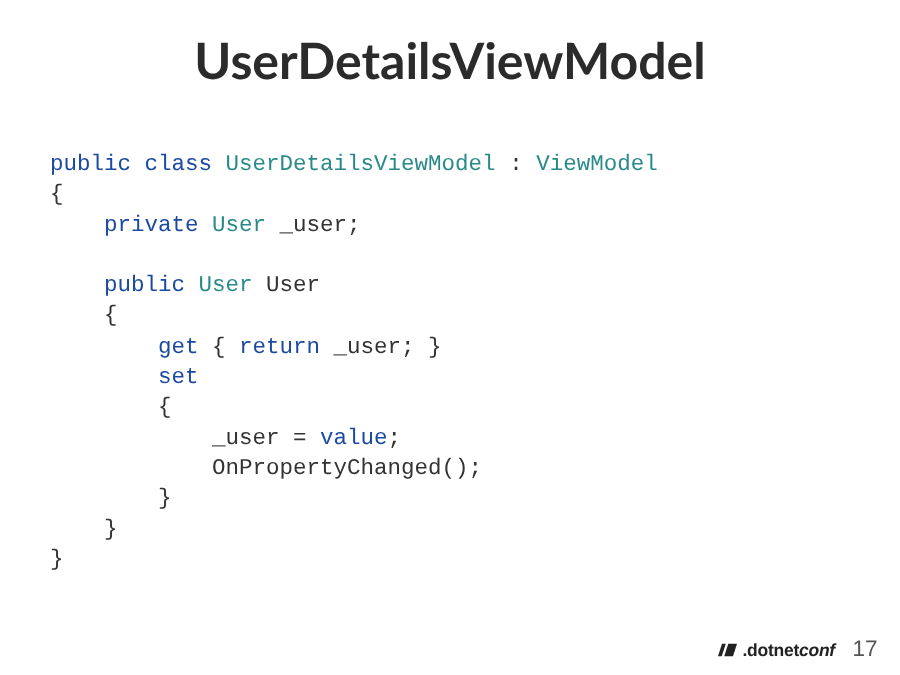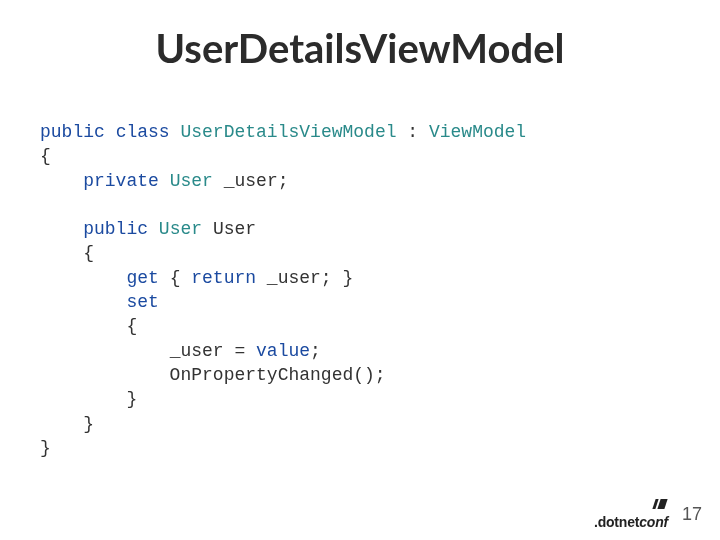--- a/index.html
+++ b/index.html
@@ -56,23 +56,22 @@
     font-family: "Segoe UI", Arial, sans-serif;
     font-size: 14px;
     font-weight: 700;
     color: #222;
     letter-spacing: -0.2px;
   }
   .brand .dot { color: #222; }
   .brand .conf { font-style: italic; font-weight: 600; }
   .brand-mark {
     display: inline-flex;
-    align-items: flex-end;
+    align-items: center;
     gap: 4px;
-    flex-direction: column;
   }
   .glyph {
     width: 14px;
     height: 12px;
     display: inline-block;
     position: relative;
   }
   .glyph::before, .glyph::after {
     content: "";
     position: absolute;

